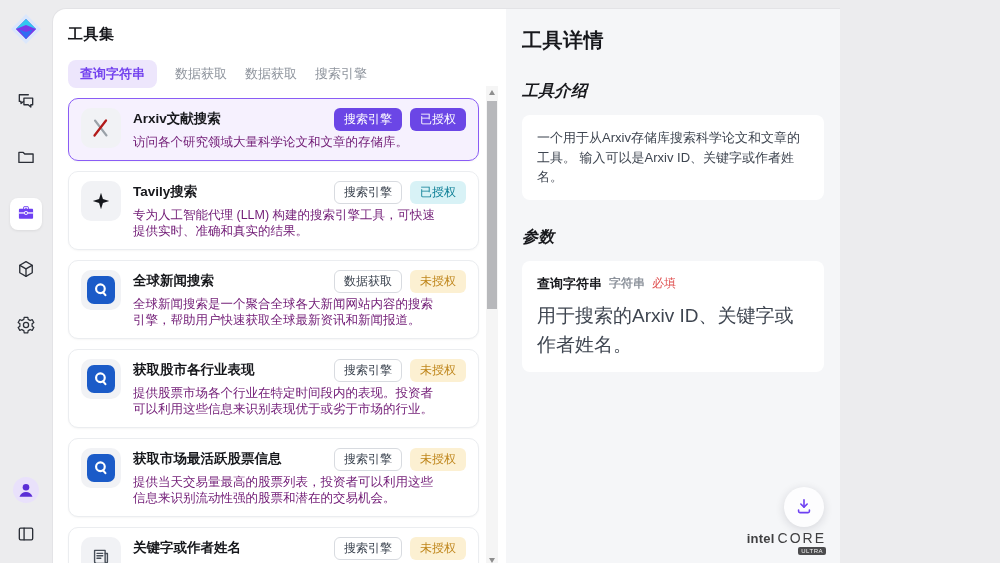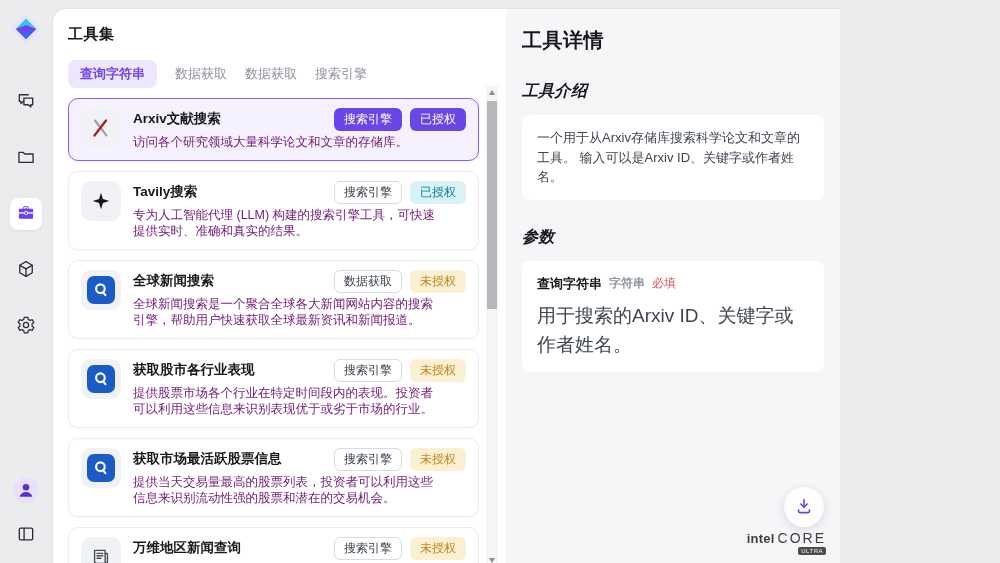--- a/index.html
+++ b/index.html
@@ -285,21 +285,21 @@
           <div class="tool-card">
     <div class="tool-icon">
               <svg width="22" height="22" viewBox="0 0 24 24" fill="none" stroke="#474e58" stroke-width="1.5" stroke-linecap="round" stroke-linejoin="round">
                 <path d="M5 4.8h11.5V17a2 2 0 0 0 2 2H7a2 2 0 0 1-2-2V4.8z"></path>
                 <path d="M16.5 8.2H19V17a2 2 0 0 1-2 2"></path>
                 <path d="M7.6 8h6.3M7.6 10.7h6.3M7.6 13.4h4.2"></path>
               </svg>
             </div>
     <div class="tool-body">
       <div class="tool-head">
-        <span class="tool-name">万维地区新闻查询</span>
+        <span class="tool-name">关键字或作者姓名</span>
         <span class="badges">
           <span class="badge outline">搜索引擎</span>
           <span class="badge amber">未授权</span>
         </span>
       </div>
       <div class="tool-desc">查询具体行政区划内的新闻，快速了解各地新闻动</div>
     </div>
   </div>
         </div>
 

